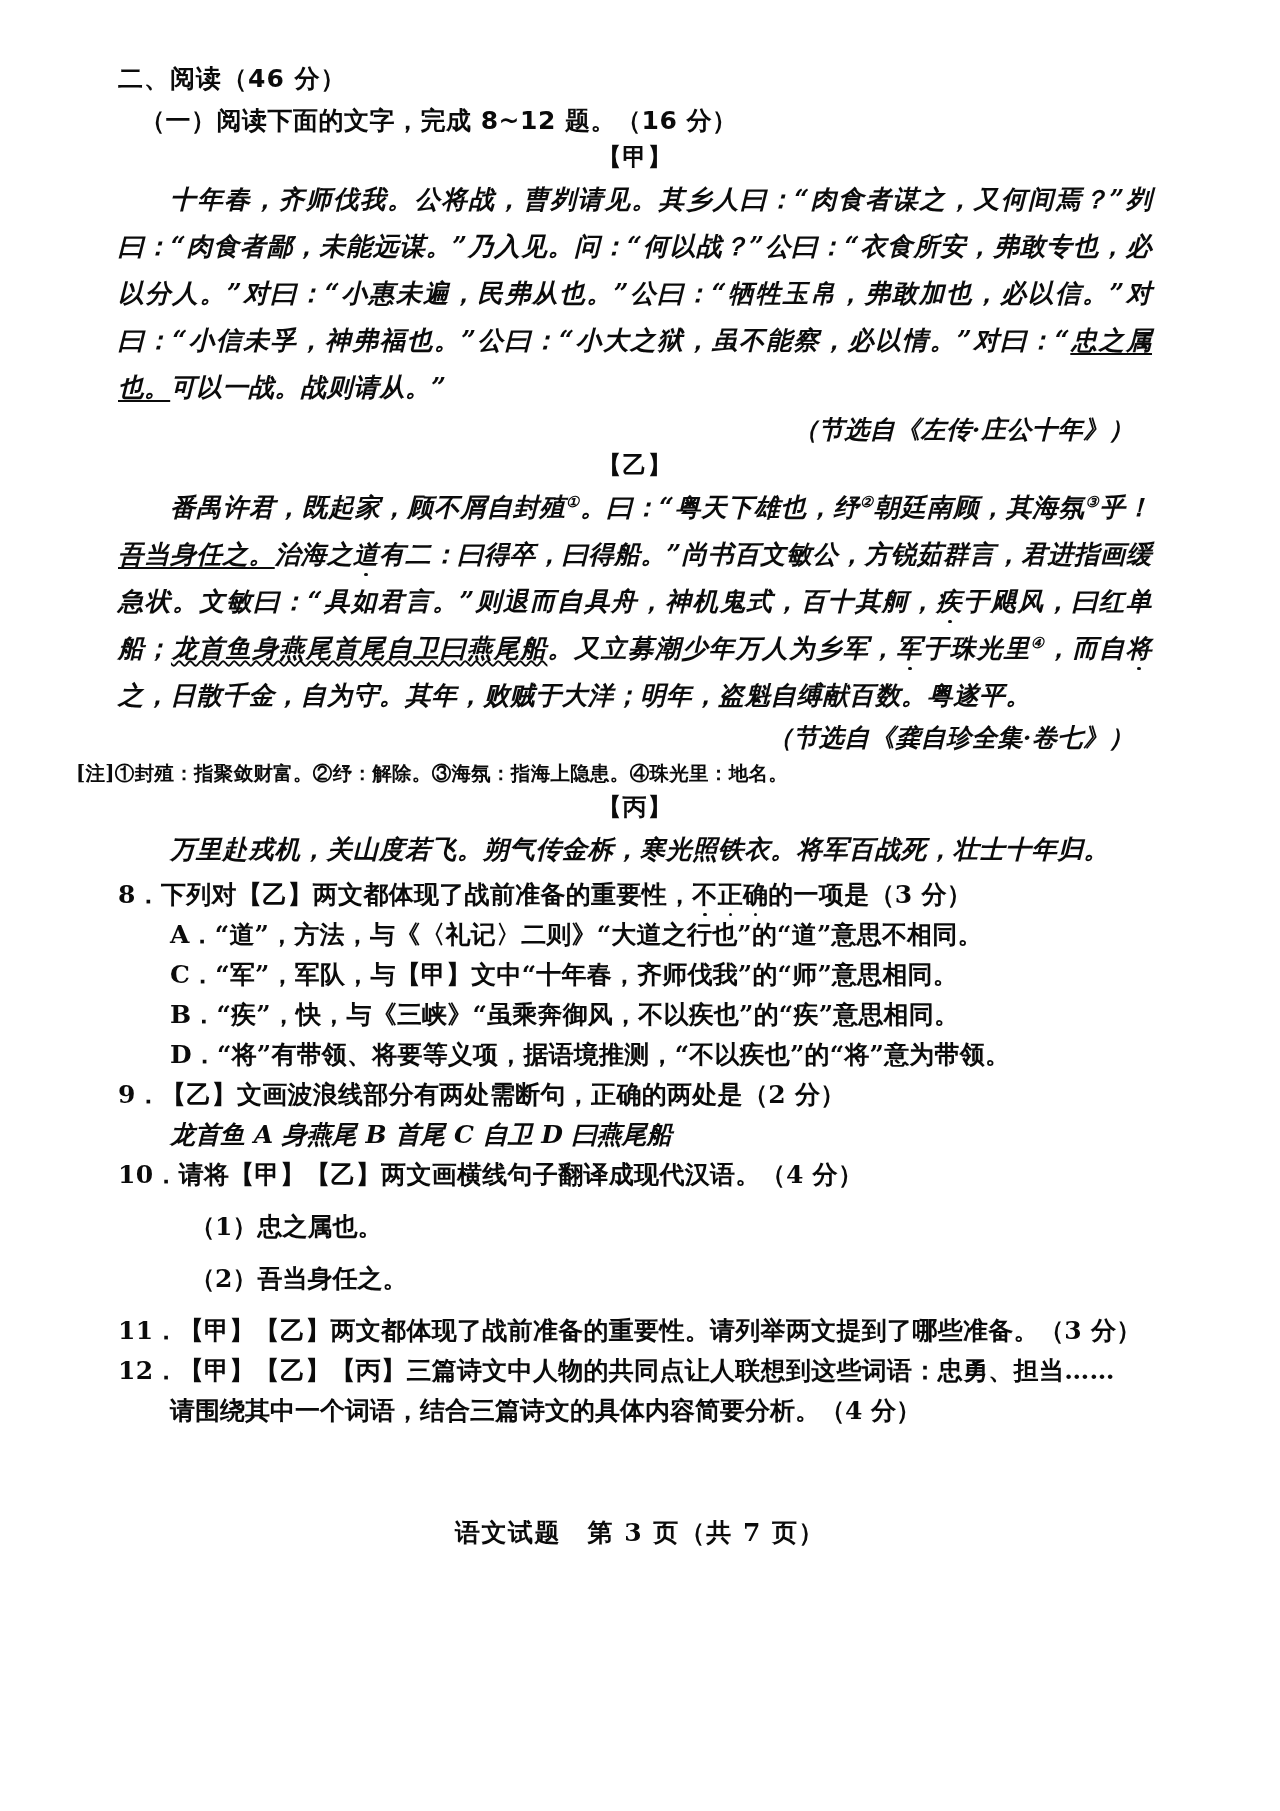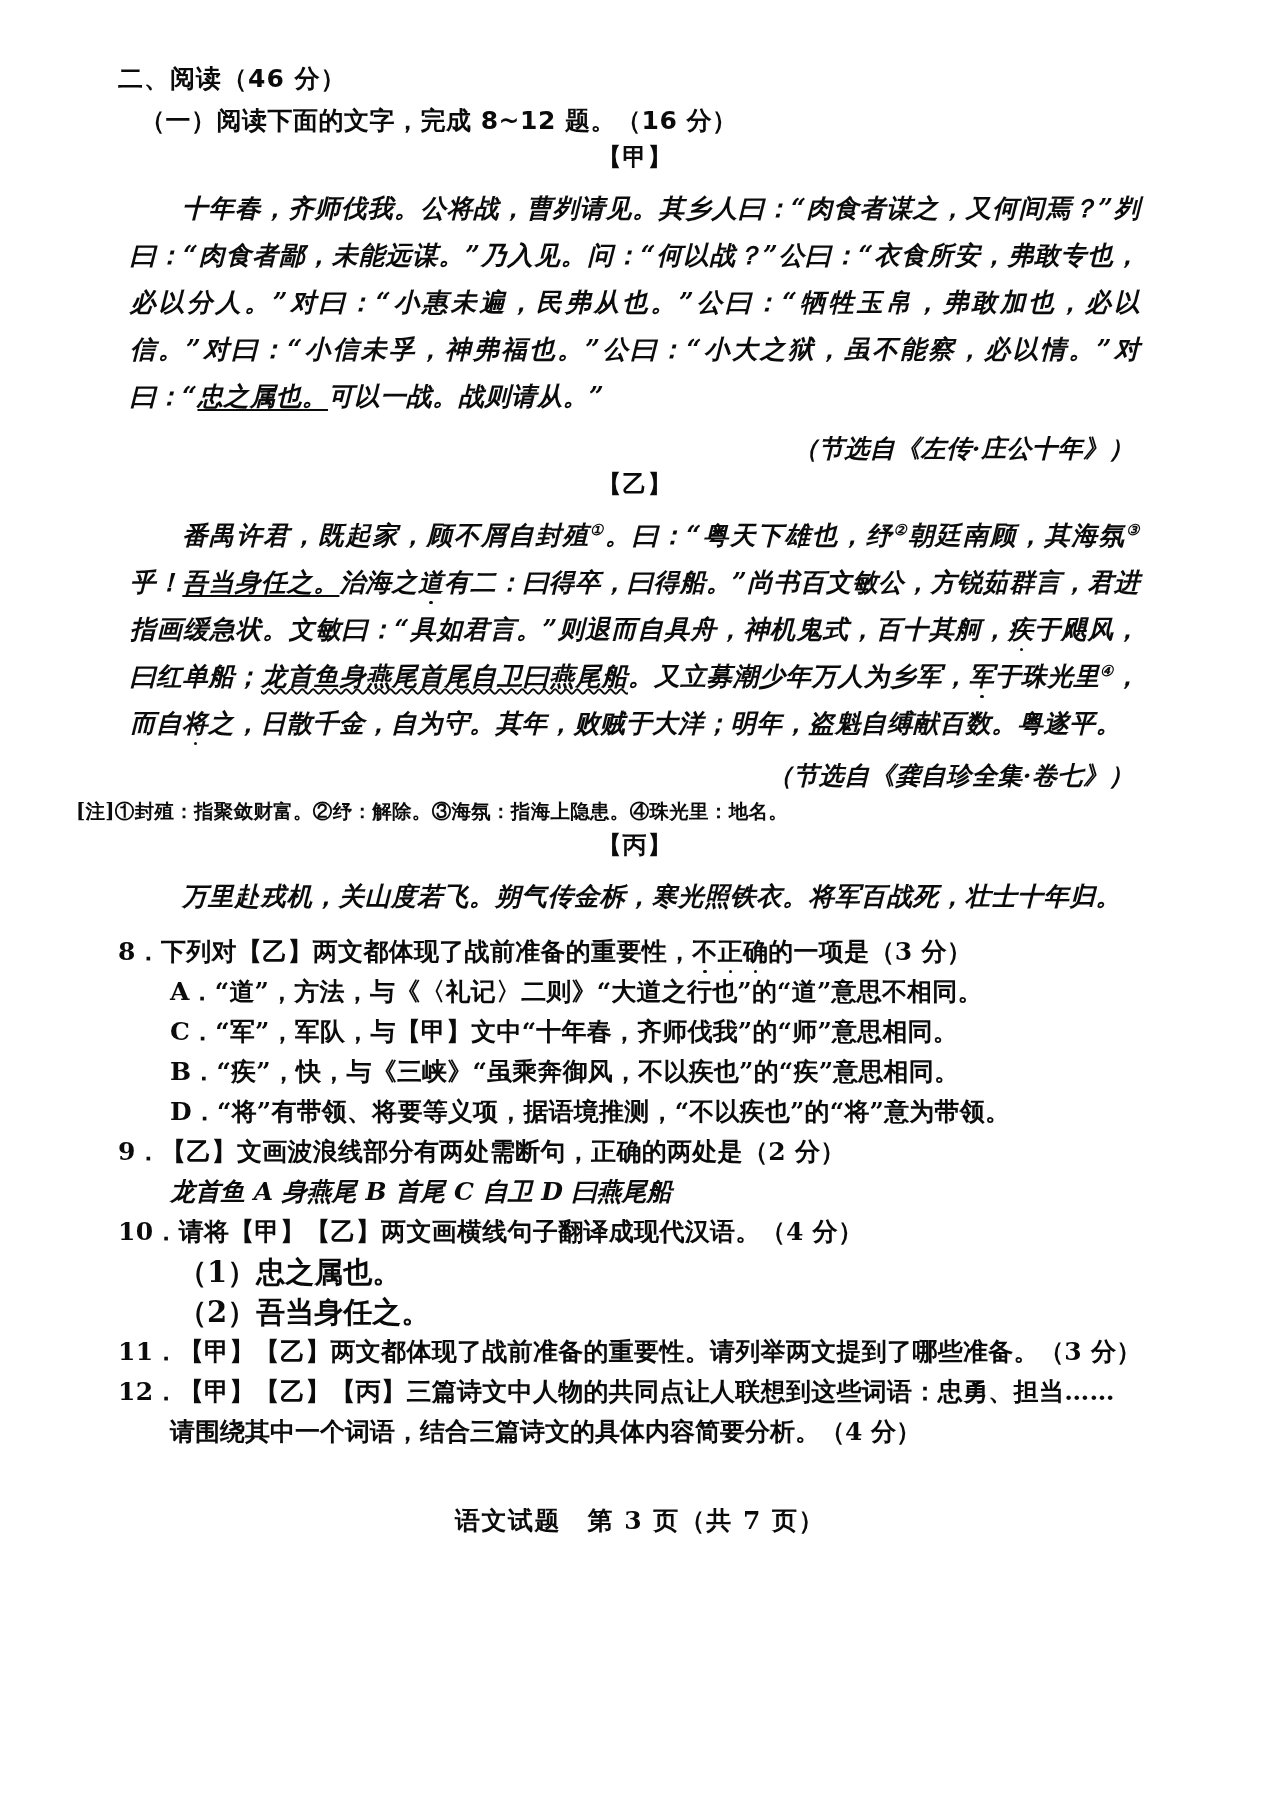--- a/index.html
+++ b/index.html
@@ -62,21 +62,21 @@
     letter-spacing: 1px;
   }
 
   
   .passage {
     font-size: 25.5px;
     line-height: 47px;
     text-align: justify;
     text-align-last: left;
     letter-spacing: 0.6px;
-    margin: 12px;
+    margin: 0;
   }
   .passage .ind { padding-left: 52px; }
 
   .u-solid {
     text-decoration: underline;
     text-underline-offset: 4px;
     text-decoration-thickness: 2px;
   }
   .u-wavy {
     text-decoration: underline wavy;
@@ -131,43 +131,43 @@
   .q-num { display: inline-block; }
   .opt {
     font-size: 25px;
     line-height: 40px;
     padding-left: 52px;
     letter-spacing: 0.2px;
     margin: 0;
     white-space: nowrap;
   }
   .q-sub {
-    font-size: 29px;
+    font-size: 25px;
     line-height: 40px;
     padding-left: 60px;
-    margin: 0;
+    margin: 12px;
     white-space: nowrap;
   }
   .q-cont {
     font-size: 25px;
     line-height: 40px;
     padding-left: 52px;
     margin: 0;
     white-space: nowrap;
   }
   .q-neg { position: relative; }
 
   .lat { font-family: "DejaVu Serif", "Liberation Serif", serif; font-style: normal; }
 
   
   .footer {
     position: absolute;
     left: 0;
     right: 0;
-    bottom: 72px;
+    bottom: 60px;
     text-align: center;
     font-size: 25px;
     letter-spacing: 1.5px;
   }
 </style>
 </head>
 <body>
 
 <div class="page">
 

